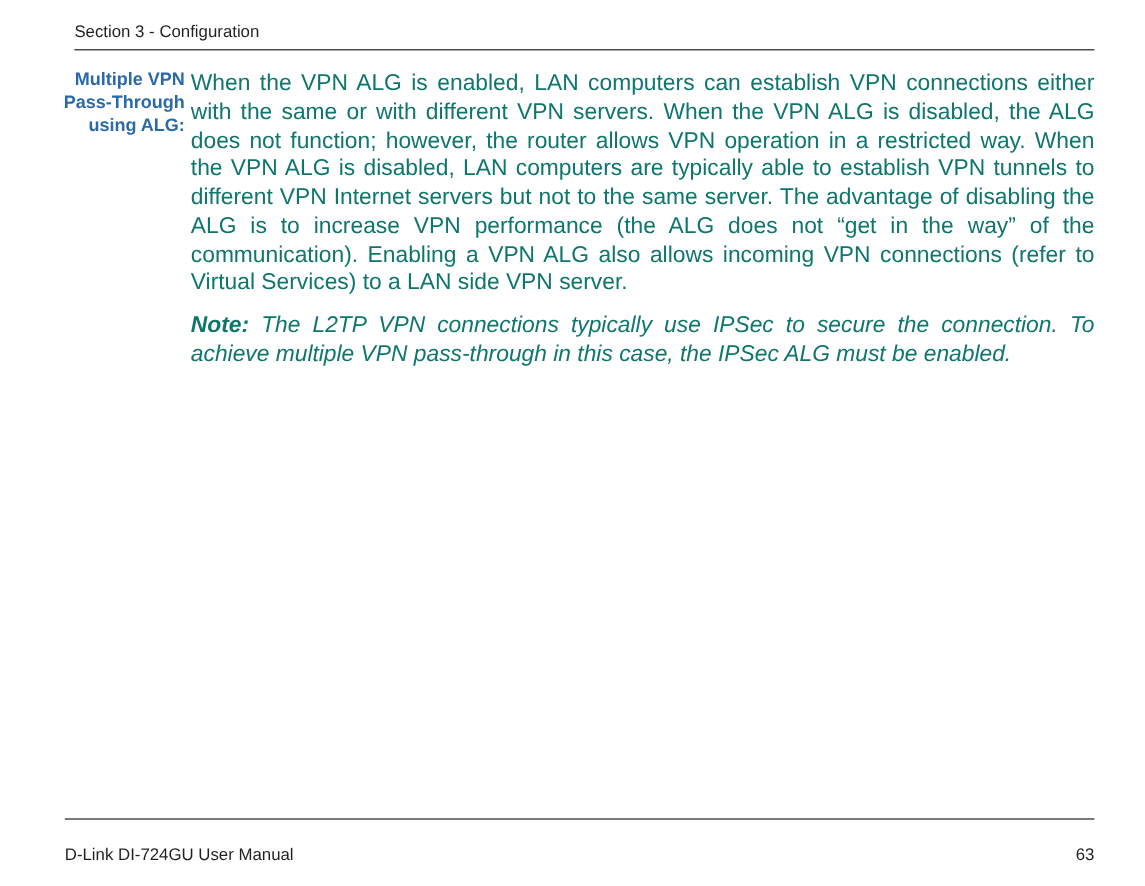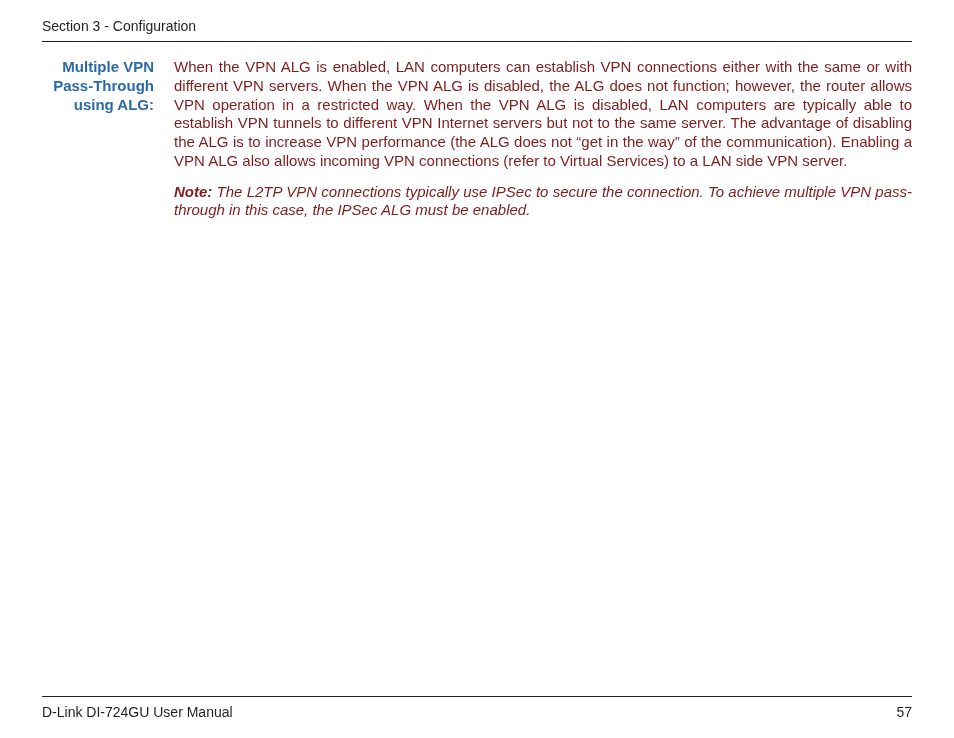--- a/index.html
+++ b/index.html
@@ -19,60 +19,60 @@
     left: 42px;
     right: 42px;
     top: 18px;
     bottom: 18px;
   }
   .header {
     font-size: 14px;
     color: #231f20;
     padding-bottom: 7px;
     border-bottom: 1.5px solid #231f20;
+    margin-left: 20px;
   }
   .content {
     margin-top: 16px;
   }
   .entry {
     display: flex;
     margin-bottom: 34px;
-    gap: 15px;
   }
   .label {
     width: 112px;
     flex: 0 0 112px;
     text-align: right;
     color: #2a6aa8;
     font-family: "Arial Narrow", Arial, Helvetica, sans-serif;
     font-stretch: condensed;
     font-weight: bold;
     font-size: 15px;
     line-height: 1.25;
     padding-right: 5px;
   }
   .body {
     flex: 1;
-    color: #7f1d1d;
-    font-size: 15px;
+    color: #0f766e;
+    font-size: 19px;
     line-height: 1.25;
     text-align: justify;
   }
   .note {
     margin-top: 12px;
     font-style: italic;
   }
   .note b { font-weight: bold; }
   .footer {
     position: absolute;
-    left: 0;
+    left: 12px;
     right: 0;
     bottom: 0;
     border-top: 1.5px solid #231f20;
-    padding-top: 7px;
+    padding-top: 21px;
     font-size: 14px;
     display: flex;
     justify-content: space-between;
   }
 </style>
 </head>
 <body>
 
 <div class="page">
   <div class="header">Section 3 - Configuration</div>
@@ -89,15 +89,15 @@
       </div>
     </div>
 
     <div class="entry">
     </div>
 
   </div>
 
   <div class="footer">
     <span>D-Link DI-724GU User Manual</span>
-    <span>57</span>
+    <span>63</span>
   </div>
 </div>
 
 </body></html>

